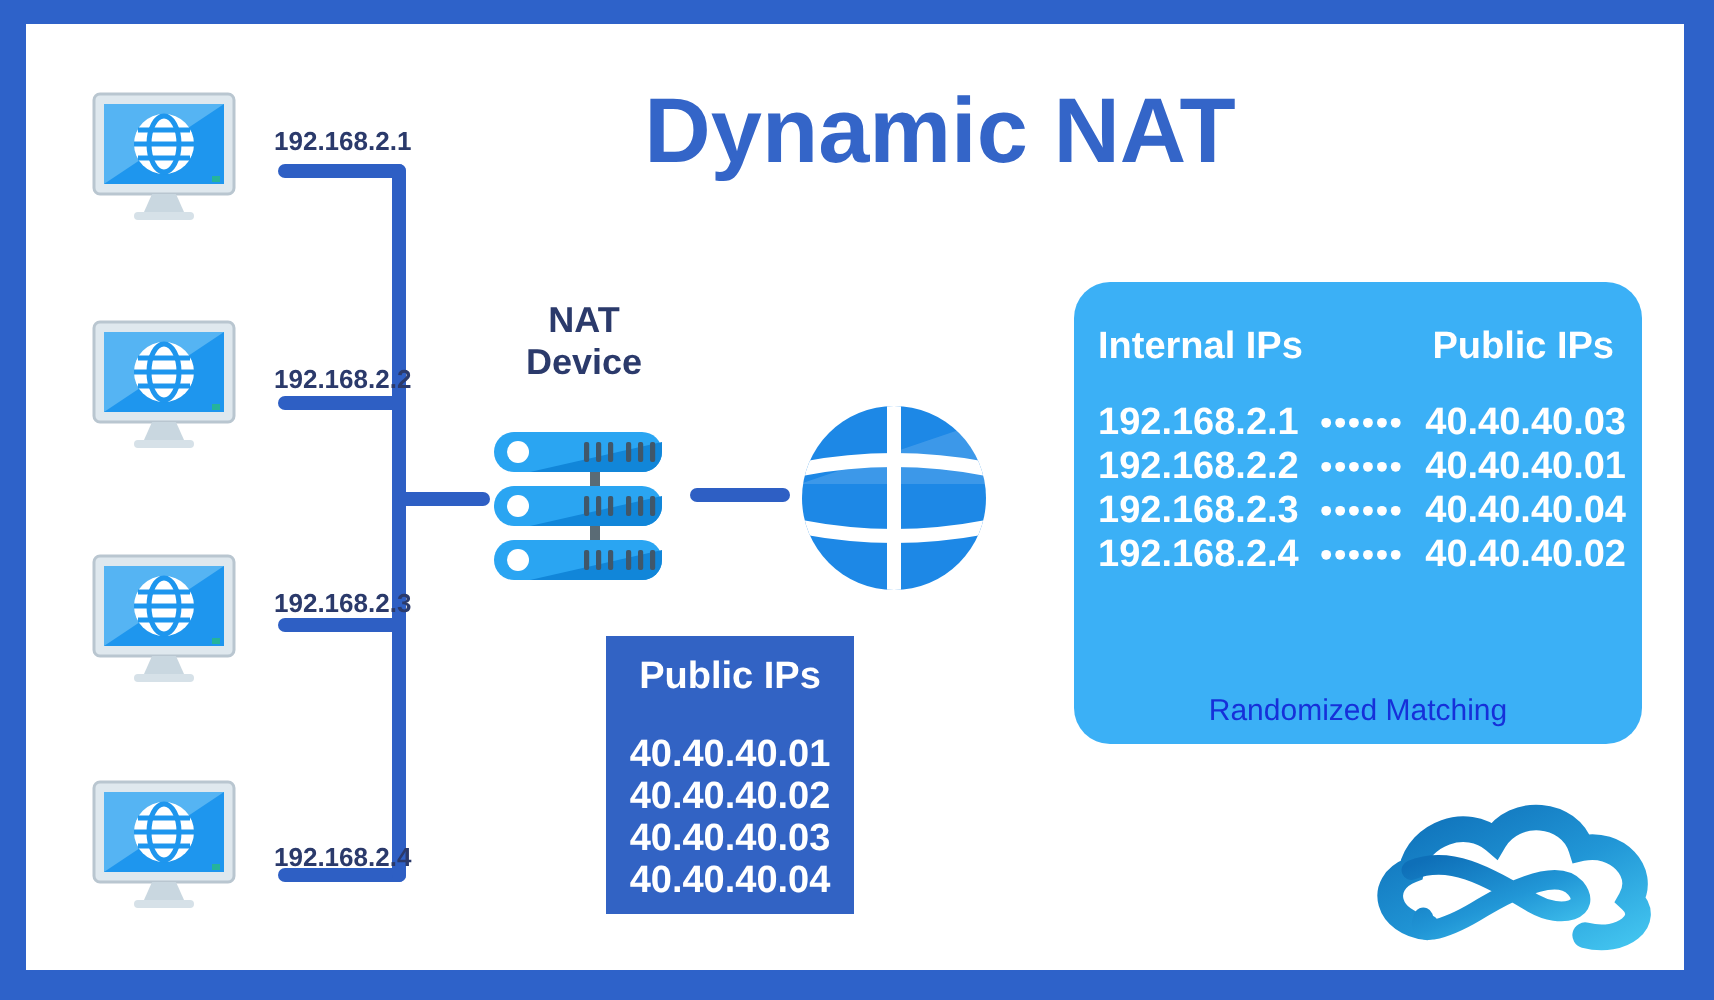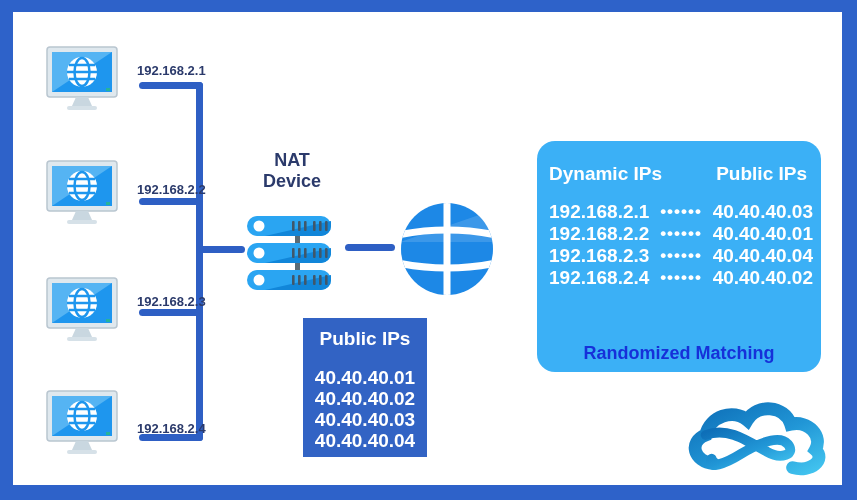--- a/index.html
+++ b/index.html
@@ -44,31 +44,32 @@
     margin-top:22px;font-size:19px;font-weight:700;
   }
   .trans-rows{margin-top:16px;padding:0 8px 0 12px;}
   .trans-row{
     display:flex;align-items:center;justify-content:space-between;
     font-size:19px;font-weight:700;line-height:22px;white-space:nowrap;
   }
   .trans-row .dots{font-size:17px;letter-spacing:1px;padding:0 2px;}
   .trans-foot{
     position:absolute;left:0;right:0;bottom:8px;text-align:center;
-    font-size:18px;font-weight:700;color:#1630d9;
+    font-size:15px;font-weight:400;color:#1630d9;
   }
   .computer{width:72px;height:68px;}
   svg{display:block;}
 </style>
 </head>
 <body>
 
 <div class="frame">
   <div class="canvas">
 
+    <div class="abs page-title">Dynamic NAT</div>
 
     <div class="abs link" style="left:126px;top:70px;width:64px;height:7px;"></div>
     <div class="abs link" style="left:126px;top:186px;width:64px;height:7px;"></div>
     <div class="abs link" style="left:126px;top:297px;width:64px;height:7px;"></div>
     <div class="abs link" style="left:126px;top:422px;width:64px;height:7px;"></div>
     <div class="abs link" style="left:183px;top:70px;width:7px;height:359px;"></div>
     <div class="abs link" style="left:186px;top:234px;width:46px;height:7px;"></div>
     <div class="abs link" style="left:332px;top:232px;width:50px;height:7px;"></div>
 
     <div class="abs computer" style="left:33px;top:34px;">
@@ -217,21 +218,21 @@
       <div class="pub-list">
         <div class="pub-ip">40.40.40.01</div>
         <div class="pub-ip">40.40.40.02</div>
         <div class="pub-ip">40.40.40.03</div>
         <div class="pub-ip">40.40.40.04</div>
       </div>
     </div>
 
     <div class="abs trans-box">
       <div class="trans-head">
-        <span>Dynamic IPs</span>
+        <span>Internal IPs</span>
         <span>Public IPs</span>
       </div>
       <div class="trans-rows">
         <div class="trans-row">
           <span>192.168.2.1</span>
           <span class="dots">••••••</span>
           <span>40.40.40.03</span>
         </div>
         <div class="trans-row">
           <span>192.168.2.2</span>

